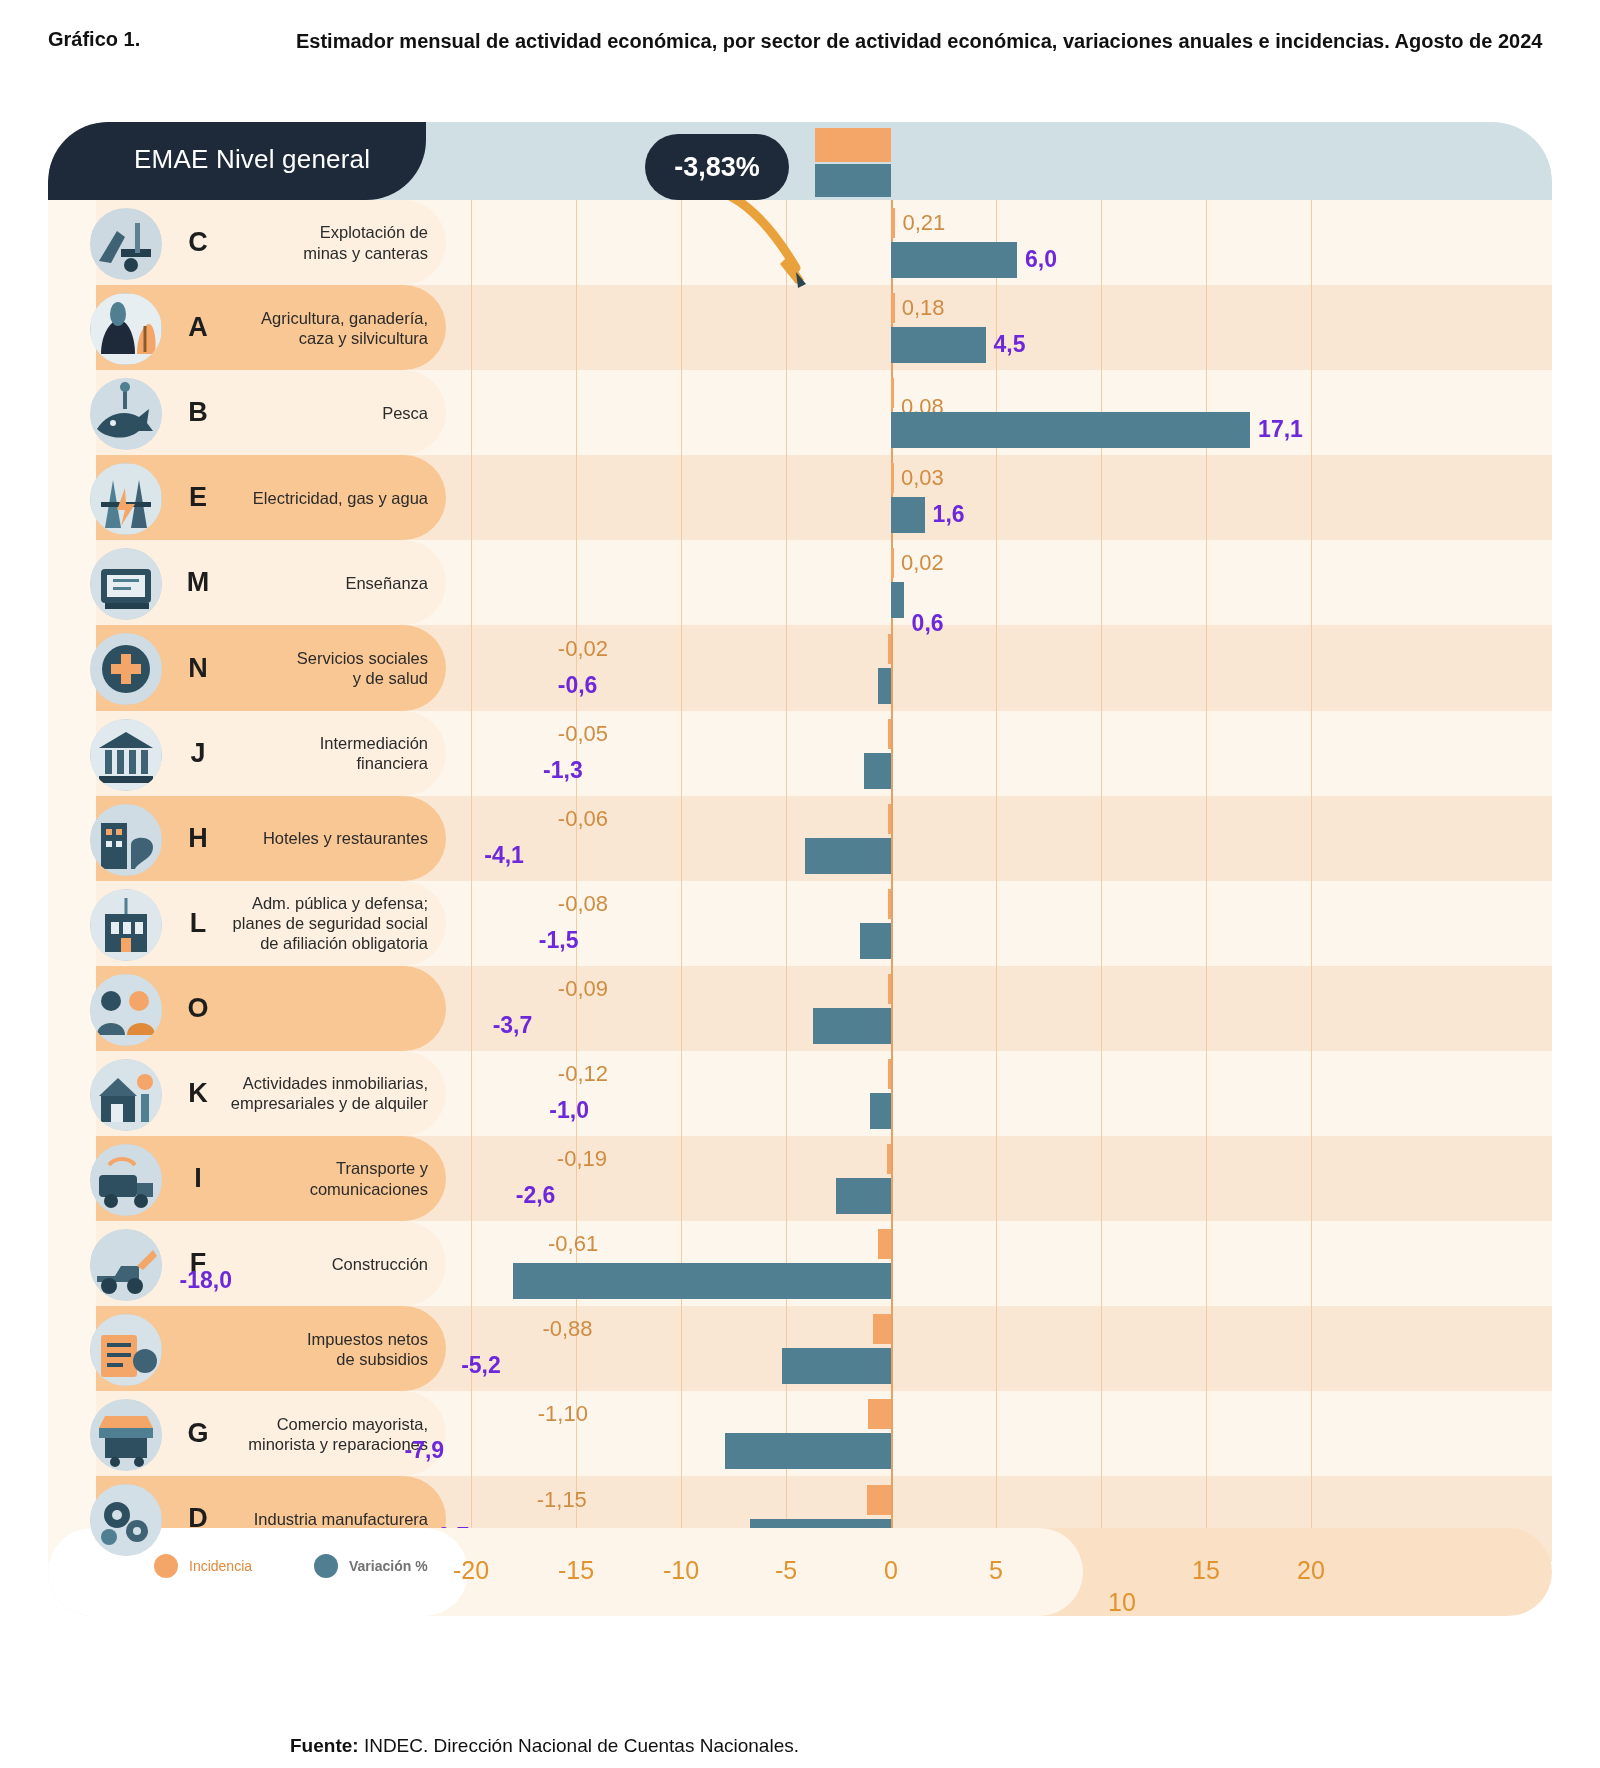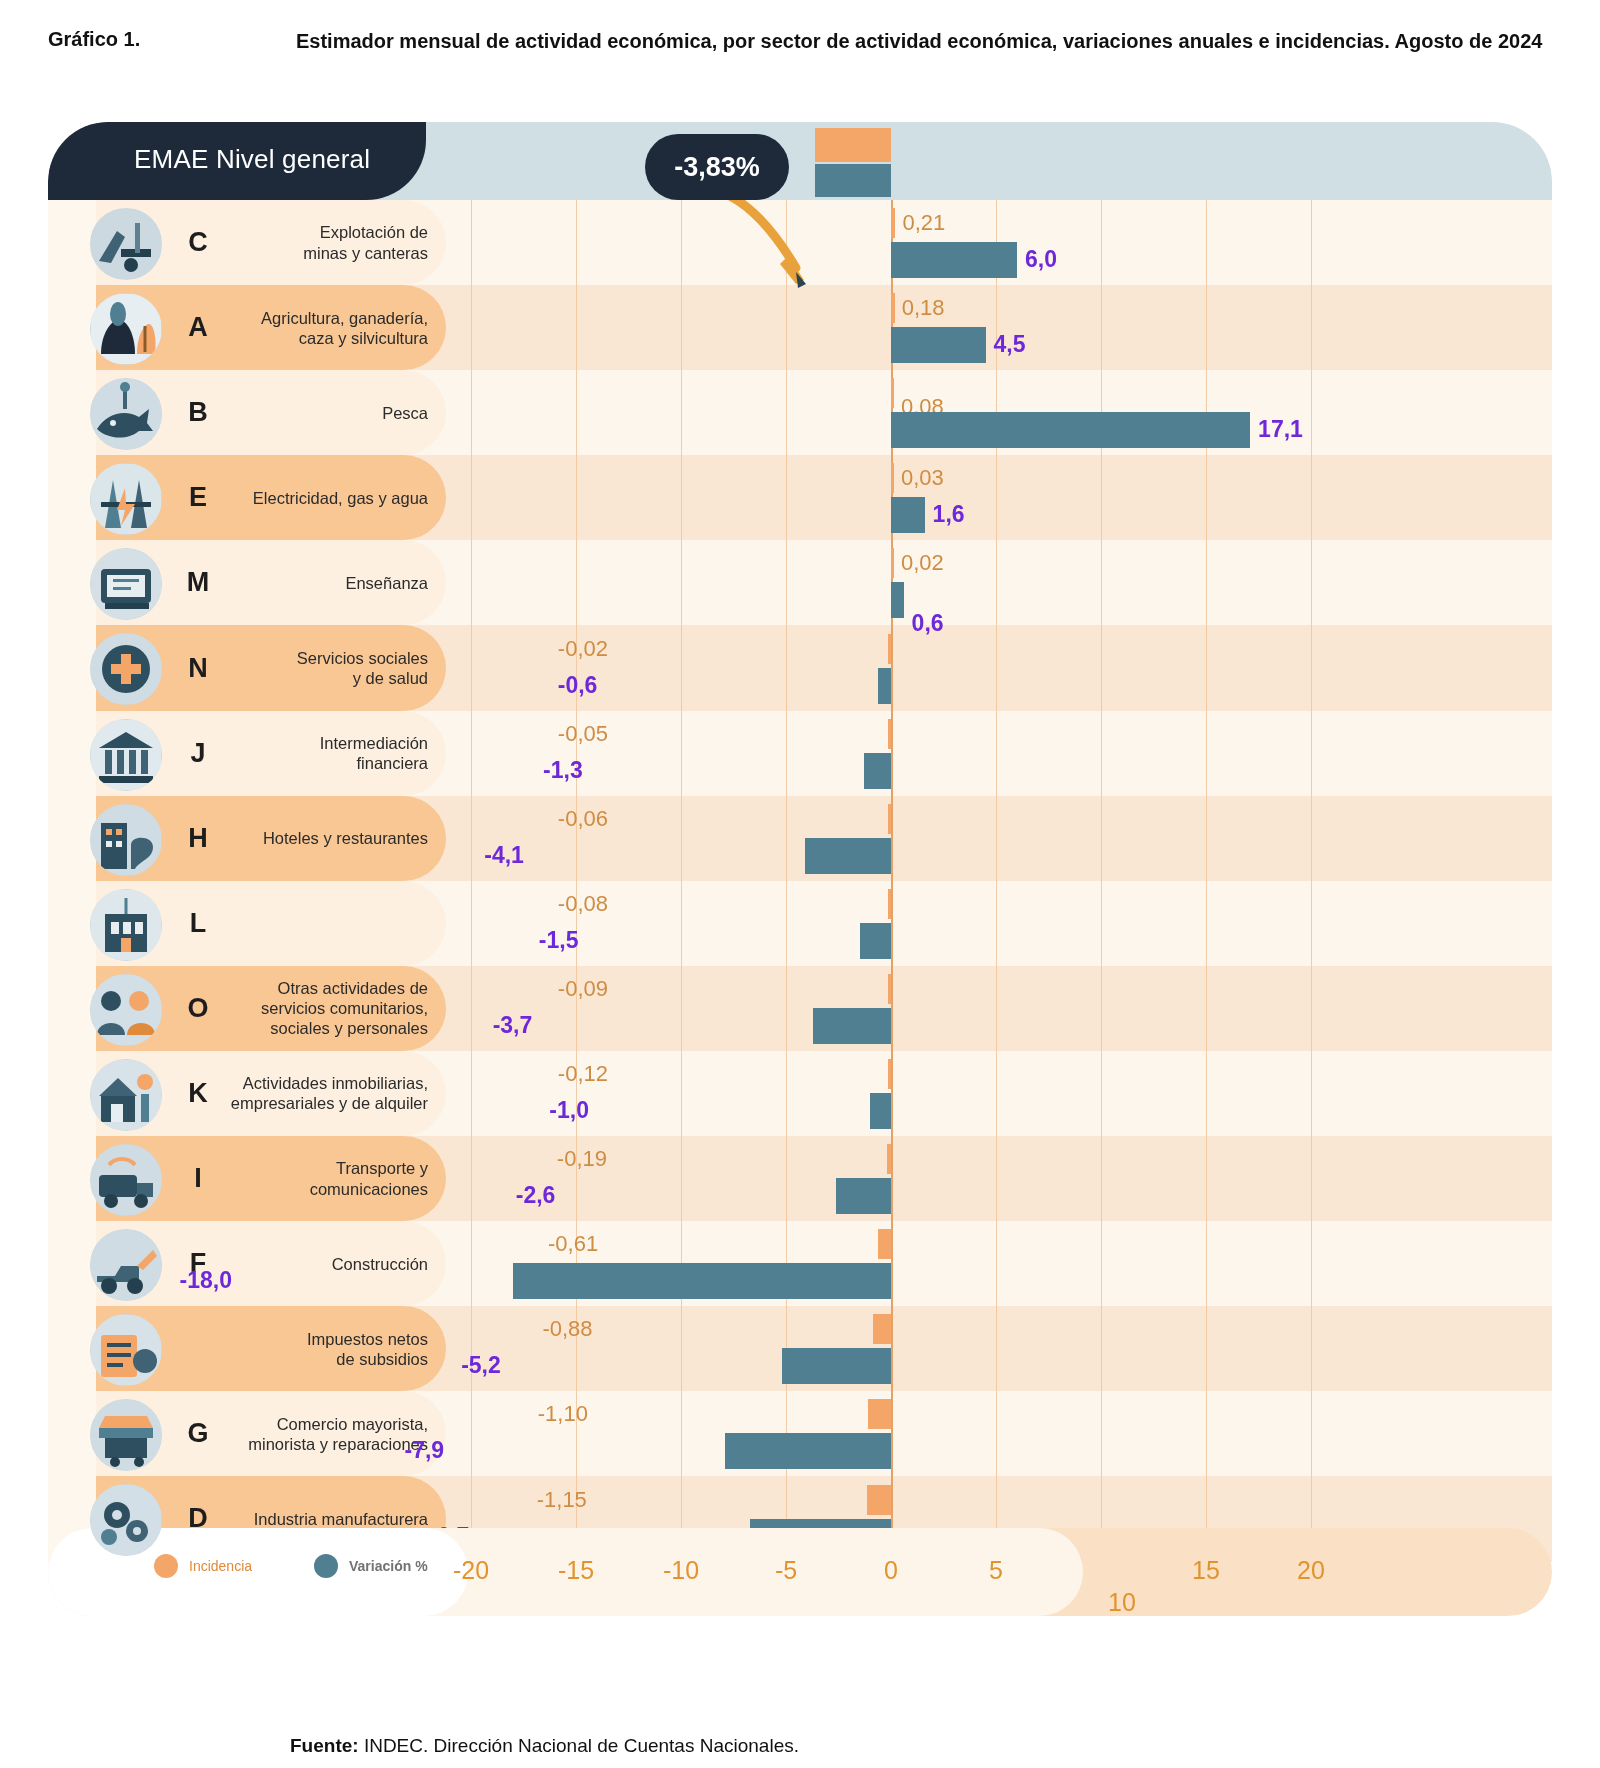--- a/index.html
+++ b/index.html
@@ -442,38 +442,38 @@
               <rect x="15" y="36" width="6" height="6" fill="#e6eef2"></rect>
               <rect x="25" y="36" width="6" height="6" fill="#e6eef2"></rect>
               <path d="M40 40 C40 30 62 30 62 42 C62 54 48 56 44 64 L40 64 Z" fill="#3f6374"></path>
             </svg>
           </div>
         </div>
         <div class="row odd" style="height: 85.1px;">
           <div class="row-bg"></div>
           <div class="cap">
             <div class="letter">L</div>
+            <div class="sector-name">Adm. pública y defensa;<br>planes de seguridad social<br>de afiliación obligatoria</div>
           </div>
           <div class="icon-wrap">
             <svg viewBox="0 0 70 70">
               <rect x="0" y="0" width="70" height="70" fill="#dde7ec"></rect>
               <rect x="14" y="24" width="42" height="38" fill="#2e4f5f"></rect>
               <path d="M35 8 L35 24" stroke="#4f7f91" stroke-width="3"></path>
               <rect x="20" y="32" width="8" height="12" fill="#e6eef2"></rect>
               <rect x="32" y="32" width="8" height="12" fill="#e6eef2"></rect>
               <rect x="44" y="32" width="8" height="12" fill="#e6eef2"></rect>
               <rect x="30" y="48" width="10" height="14" fill="#f4a668"></rect>
             </svg>
           </div>
         </div>
         <div class="row even" style="height: 85.1px;">
           <div class="row-bg"></div>
           <div class="cap">
             <div class="letter">O</div>
-            <div class="sector-name">Otras actividades de<br>servicios comunitarios,<br>sociales y personales</div>
           </div>
           <div class="icon-wrap">
             <svg viewBox="0 0 70 70">
               <rect x="0" y="0" width="70" height="70" fill="#d3dfe6"></rect>
               <circle cx="20" cy="26" r="10" fill="#2e4f5f"></circle>
               <circle cx="48" cy="26" r="10" fill="#f4a668"></circle>
               <path d="M6 60 C6 44 34 44 34 60 Z" fill="#3f6374"></path>
               <path d="M36 60 C36 44 64 44 64 60 Z" fill="#e08a3c"></path>
             </svg>
           </div>

